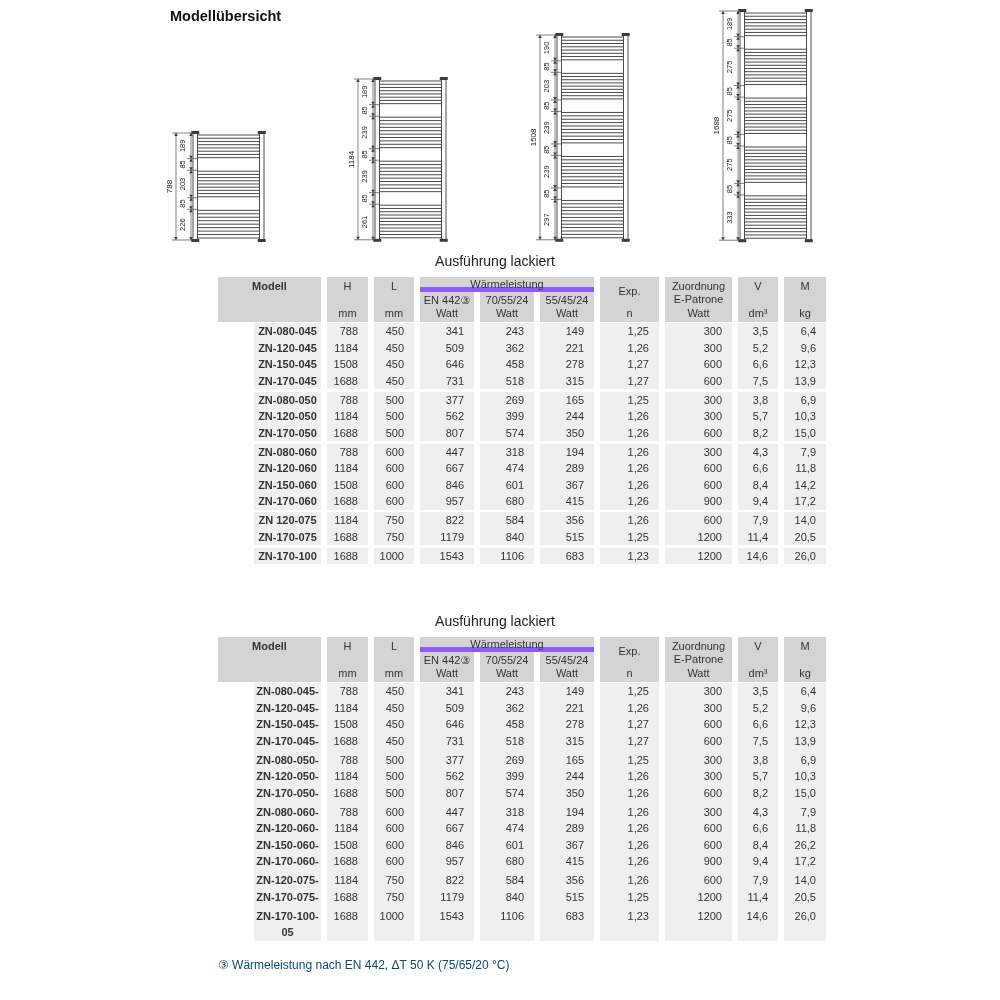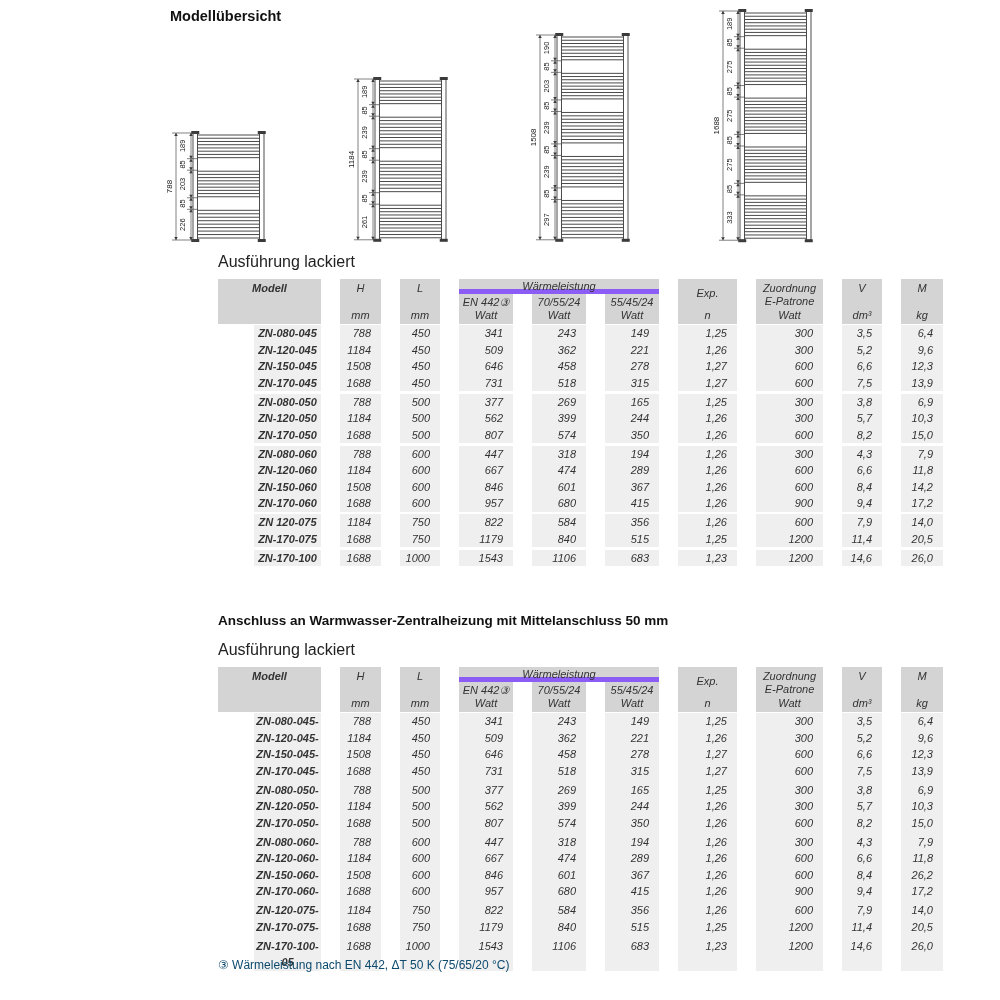--- a/index.html
+++ b/index.html
@@ -5,22 +5,22 @@
   html,body{margin:0;padding:0;}
   body{
     width:1000px;height:1000px;background:#ffffff;
     font-family:"Liberation Sans",sans-serif;color:#333;
     position:relative;overflow:hidden;
   }
   .title{position:absolute;left:170px;top:8px;margin:0;font-size:14.5px;font-weight:bold;color:#111;}
   .drawing{position:absolute;}
   .section{position:absolute;left:218px;width:554px;}
   .sec-heading{margin:0 0 13px 0;font-size:13.5px;font-weight:bold;color:#111;}
-  .sec-sub{margin:0 0 8px 0;font-size:16px;color:#222;}
-  .grid{display:grid;grid-template-columns:103px 41px 40px 54px 54px 54px 59px 67px 40px 42px;column-gap:19px;font-style:italic;}
+  .sec-sub{margin:0 0 8px 0;font-size:14px;color:#222;text-align:center;}
+  .grid{display:grid;grid-template-columns:103px 41px 40px 54px 54px 54px 59px 67px 40px 42px;column-gap:6px;}
   .thead{grid-template-rows:15px 14px 16px;}
   .thead > div{background:#d4d4d4;font-size:11px;text-align:center;color:#333;}
   .h-modell{grid-area:1/1/4/2;font-weight:bold;padding-top:3px;}
   .h-h{grid-area:1/2/3/3;padding-top:3px;}
   .h-l{grid-area:1/3/3/4;padding-top:3px;}
   .h-w{grid-area:1/4/2/7;border-bottom:5px solid #8b5cf6;line-height:14px;}
   .h-en{grid-area:2/4/3/5;line-height:16px;}
   .h-70{grid-area:2/5/3/6;line-height:16px;}
   .h-55{grid-area:2/6/3/7;line-height:16px;}
   .h-exp{grid-area:1/7/3/8;padding-top:8px;}
@@ -593,21 +593,20 @@
           <div class="cell-num">1,23</div>
           <div class="cell-num">1200</div>
           <div class="cell-num">14,6</div>
           <div class="cell-num">26,0</div>
         </div>
       </div>
     </div>
 </section>
 
 <section class="section" style="top:613px">
-  <h2 class="sec-heading">Anschluss an Warmwasser-Zentralheizung mit Mittelanschluss 50 mm</h2>
   <p class="sec-sub">Ausführung lackiert</p>
   <div class="grid thead">
     <div class="h-modell">Modell</div>
     <div class="h-h">H</div>
     <div class="h-l">L</div>
     <div class="h-w">Wärmeleistung</div>
     <div class="h-en">EN 442③</div>
     <div class="h-70">70/55/24</div>
     <div class="h-55">55/45/24</div>
     <div class="h-exp">Exp.</div>

